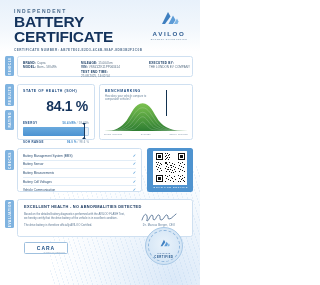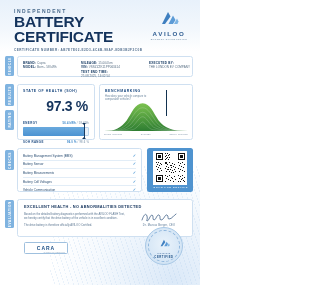--- a/index.html
+++ b/index.html
@@ -469,21 +469,21 @@
       <div class="vrow">25.08.2025, 14:02:54</div>
     </div>
     <div class="vcol">
       <div class="vrow"><b>EXECUTED BY:</b></div>
       <div class="vrow">THE LONDON EV COMPANY</div>
     </div>
   </div>
 
   <div class="card soh">
     <div class="card-label">STATE OF HEALTH (SOH)</div>
-    <div class="soh-value">97.3 %</div>
+    <div class="soh-value">84.1 %</div>
 
     <div class="energy-head">
       <span class="energy-label">ENERGY</span>
       <span class="energy-nums"><b>56.4 kWh</b> / <span>58 kWh</span></span>
     </div>
 
     <div class="bar-wrap">
       <div class="bar-track"></div>
       <div class="bar-fill" id="energyFill" style="width: 93%;"></div>
       <div class="bar-marker" id="energyMarker" style="left: calc(93% - 0.7px);"></div>

